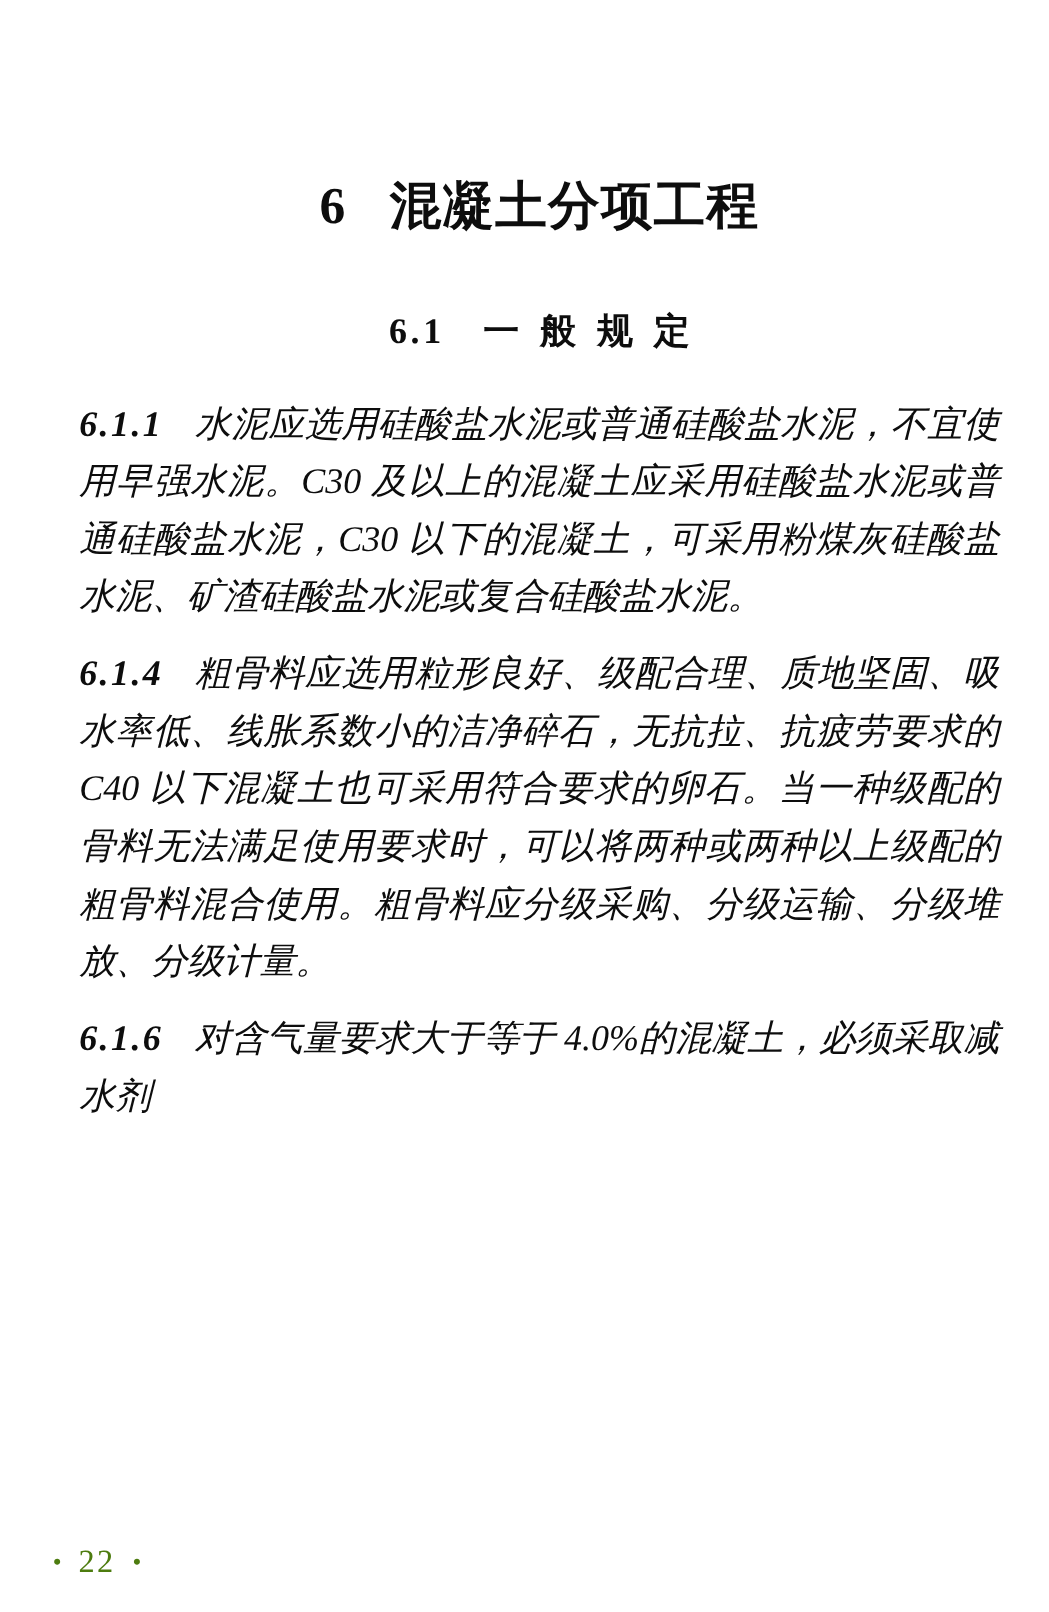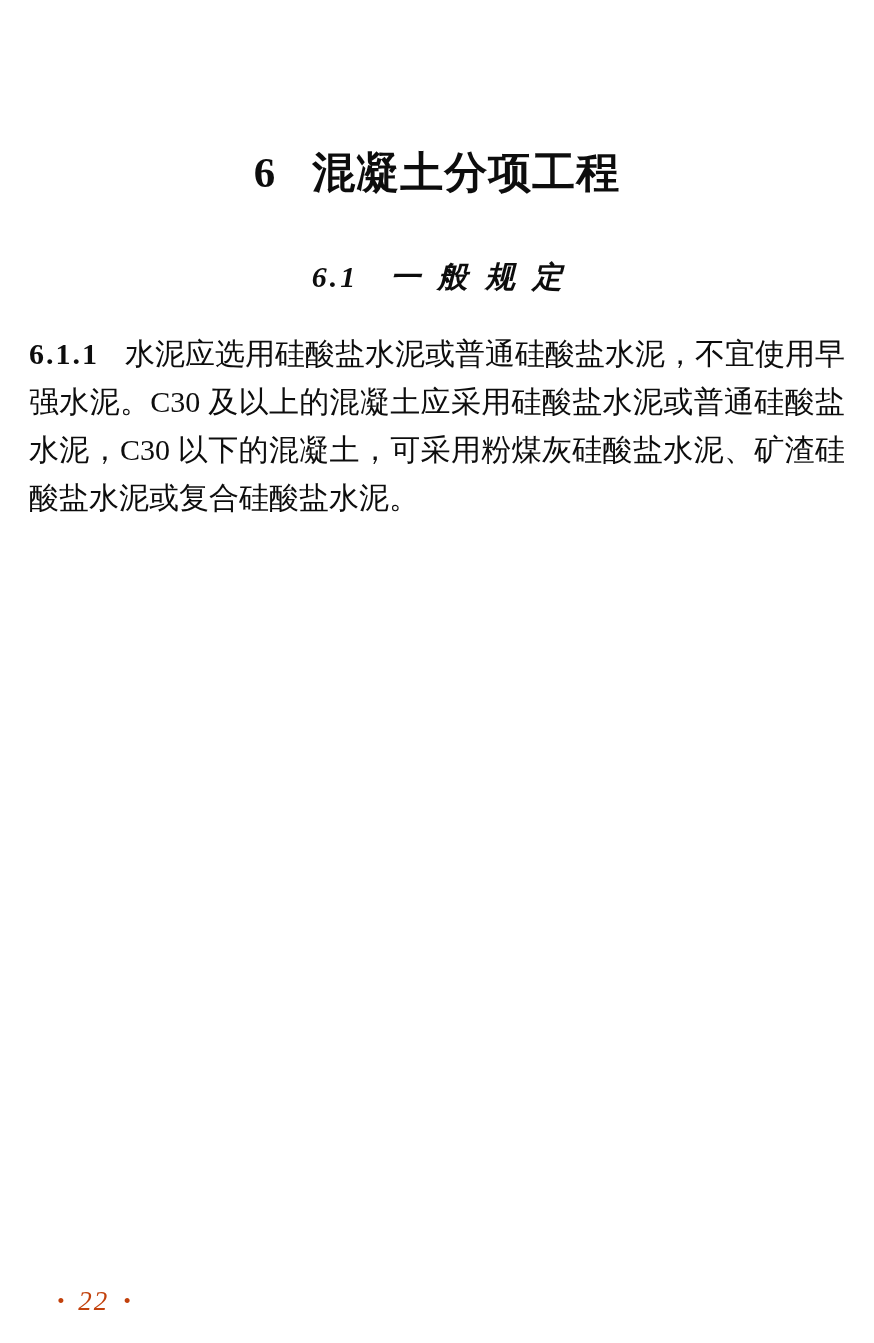--- a/index.html
+++ b/index.html
@@ -9,20 +9,21 @@
   }
   .page {
     position: relative;
     width: 874px;
     height: 1343px;
     background: #ffffff;
     color: #0d0d0d;
     font-family: "Liberation Serif", "DejaVu Serif", serif;
     overflow: hidden;
     box-sizing: border-box;
+    padding-left: 25px;
   }
   
   .chapter-title {
     margin: 0;
     padding-top: 149px;
     text-align: center;
     font-size: 43px;
     font-weight: 700;
     line-height: 1.1;
     letter-spacing: 1px;
@@ -32,56 +33,55 @@
     margin-right: 36px;
   }
   
   .section-title {
     margin: 64px 0 0 0;
     text-align: center;
     font-size: 30px;
     font-weight: 700;
     line-height: 1.1;
     white-space: nowrap;
-    font-style: italic;
   }
   .section-title .sec-num {
     letter-spacing: 3px;
     margin-right: 32px;
   }
   .section-title .sec-words {
     letter-spacing: 0.58em;
     margin-right: -0.58em; 
   }
   
   .content {
     margin: 37px 25px 0 25px;
     font-size: 30px;
     line-height: 48px;
     text-align: justify;
     text-justify: inter-ideograph;
   }
   .clause {
-    margin: 4px;
+    margin: 16px;
+    font-style: italic;
   }
   .clause-num {
     font-weight: 700;
     letter-spacing: 2px;
     margin-right: 26px;
     white-space: nowrap;
   }
   
   .footer {
     position: absolute;
-    left: 57px;
+    left: 44px;
     top: 1284px;
     font-size: 27px;
     line-height: 34px;
-    color: #c2410c;
-    font-style: italic;
+    color: #4d7c0f;
   }
   .footer .dot {
     font-size: 21px;
     vertical-align: 2px;
   }
   .footer .page-num {
     margin: 0 14px;
     letter-spacing: 2px;
   }
 </style>
@@ -93,20 +93,22 @@
   <h1 class="chapter-title"><span class="ch-num">6</span><span class="ch-words">混凝土分项工程</span></h1>
 
   <h2 class="section-title"><span class="sec-num">6.1</span><span class="sec-words">一般规定</span></h2>
 
   <div class="content">
 
     <p class="clause"><span class="clause-num">6.1.1</span><span>水泥应选用硅酸盐水泥或普通硅酸盐水泥，不宜使用早强水泥。C30 及以上的混凝土应采用硅酸盐水泥或普通硅酸盐水泥，C30 以下的混凝土，可采用粉煤灰硅酸盐水泥、矿渣硅酸盐水泥或复合硅酸盐水泥。</span></p>
 
 
 
+    <p class="clause"><span class="clause-num">6.1.4</span><span>粗骨料应选用粒形良好、级配合理、质地坚固、吸水率低、线胀系数小的洁净碎石，无抗拉、抗疲劳要求的 C40 以下混凝土也可采用符合要求的卵石。当一种级配的骨料无法满足使用要求时，可以将两种或两种以上级配的粗骨料混合使用。粗骨料应分级采购、分级运输、分级堆放、分级计量。</span></p>
 
 
+    <p class="clause"><span class="clause-num">6.1.6</span><span>对含气量要求大于等于 4.0%的混凝土，必须采取减水剂</span></p>
 
   </div>
 
   <div class="footer"><span class="dot">•</span><span class="page-num">22</span><span class="dot">•</span></div>
 
 </div>
 
 </body></html>

